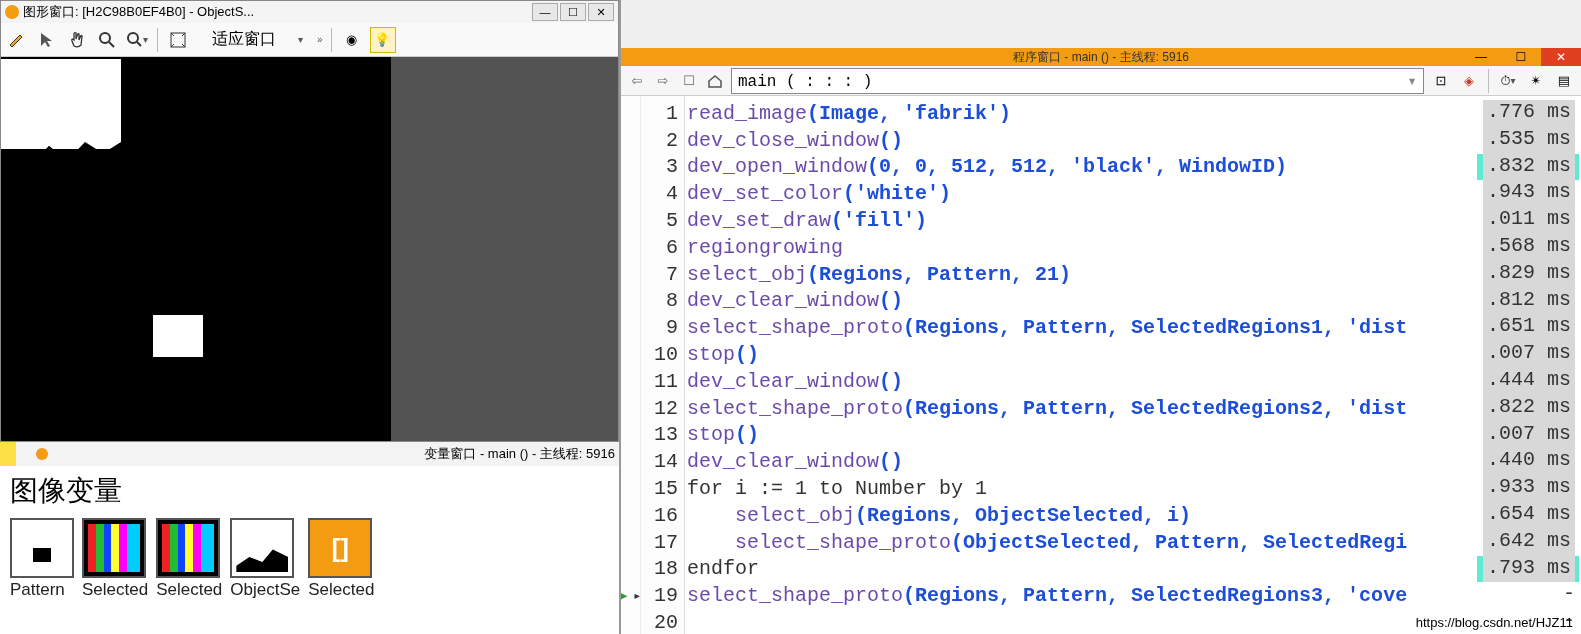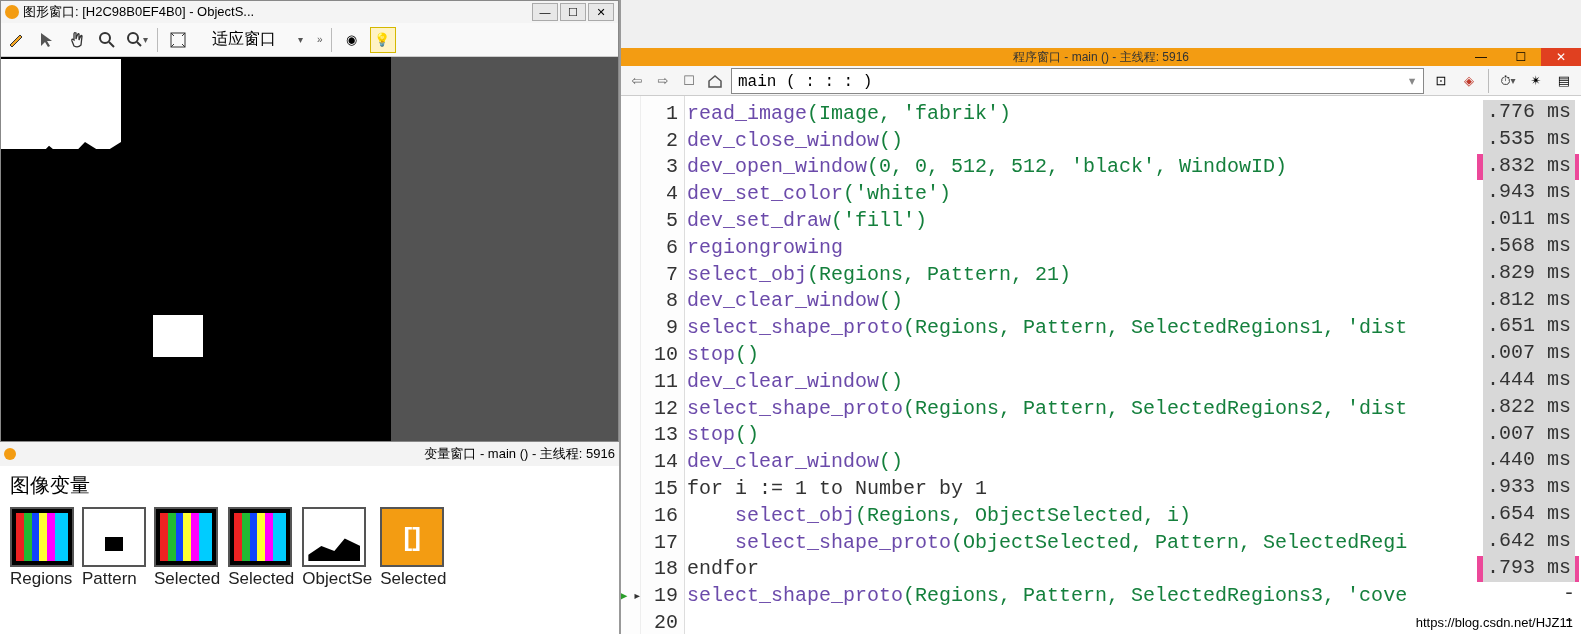--- a/index.html
+++ b/index.html
@@ -15,22 +15,22 @@
 .fit-label { font-size: 16px; margin: 0 16px; }
 .dropdown-arrow { font-size: 10px; color: #555; }
 .sep { width: 1px; height: 24px; background: #bbb; margin: 0 2px; }
 .bulb { background: #fff3c4; border:1px solid #d4b800; width:26px;height:26px;display:flex;align-items:center;justify-content:center;}
 .gfx-canvas { background: #000; height: 384px; width: 390px; position: relative; margin: 0; }
 .gfx-row { display: flex; background: #535353; }
 .gfx-pad { flex:1; background: #535353; }
 .shape1 { position: absolute; top: 2px; left: 0; width: 120px; height: 90px; background: #fff; }
 .shape1b { position: absolute; top: 85px; left: 0; width: 120px; height: 75px; background: #000; clip-path: polygon(0 25%, 10% 15%, 25% 30%, 40% 5%, 55% 25%, 70% 0%, 85% 15%, 100% 0%, 100% 100%, 0 100%);}
 .shape2 { position: absolute; top: 258px; left: 152px; width: 50px; height: 42px; background: #fff; }
-.var-title { background: #f3f3f3; height: 24px; display: flex; align-items: center; padding: 0 4px; gap:4px; font-size: 13px; width: 619px;}
-.var-label { font-size: 20px; padding: 6px 10px 2px; background: #fff; }
+.var-title { background: #f3f3f3; height: 24px; display: flex; align-items: center; padding: 0 20px; gap:4px; font-size: 13px; width: 619px; margin-left: 16px;}
+.var-label { font-size: 28px; padding: 6px 10px 2px; background: #fff; }
 .thumbs { display: flex; gap: 8px; padding: 6px 10px; background: #fff; flex-wrap: wrap; }
 .thumb { display: flex; flex-direction: column; align-items: flex-start; gap: 2px; }
 .thumb-img { width: 64px; height: 60px; border: 2px solid #555; background: #000; position: relative; overflow:hidden; }
 .thumb-caption { font-size: 17px; color: #222; }
 .thumb-img.gray { background: linear-gradient(45deg, #555, #999); }
 .thumb-img.colors { background: #000; }
 .thumb-img.colors::before { content:""; position:absolute; inset:4px; background: linear-gradient(90deg, #e22 0 15%, #2b3 15% 30%, #14f 30% 45%, #ff3 45% 60%, #f0f 60% 75%, #0cf 75% 100%); }
 .thumb-img.white { background: #fff; }
 .thumb-img.white::after { content:""; position:absolute; left:35%; top:50%; width:18px;height:14px;background:#000;}
 .thumb-img.sel { background:#fff; }
@@ -51,26 +51,26 @@
 .code-area { flex:1; display:flex; background:#fff; overflow:hidden;}
 .gutter { width:44px; text-align:right; padding:4px 6px 0 0; font-family:'Courier New',monospace; font-size:20px; color:#333; background:#fdfdfd; border-right:1px solid #ddd;}
 .gutter .ln { height:26.8px; display:flex; align-items:center; justify-content:flex-end;}
 .gutter .cur { position:relative;}
 .gutter .cur::before { content:"▶"; color:#2a9d2a; position:absolute; left:-22px; font-size:14px;}
 .gutter .cur::after { content:"▸"; color:#333; position:absolute; left:-8px; font-size:14px;}
 .gutter-arrows { width:20px; background:#fdfdfd; border-right:1px solid #eee;}
 .code-lines { flex:1; font-family:'Courier New',monospace; font-size:20px; padding:4px 0 0 2px; overflow:hidden; white-space:nowrap;}
 .code-lines .line { height:26.8px; display:flex; align-items:center;}
 .op { color:#6b4aaa; }
-.paren, .plain { color:#15803d; }
+.paren, .plain { color:#1d4ed8;font-weight:bold; }
 .kw { color:#333; }
 .timing { width:104px; font-family:'Courier New',monospace; font-size:20px; padding:4px 2px 0 0; color:#333;}
 .timing .t { height:26.8px; display:flex; justify-content:flex-end; padding-right:4px;}
 .timing .t span.num { background:#d8d8d8; padding:0 4px;}
-.timing .t.hl { background:#ec4899;}
+.timing .t.hl { background:#5eead4;}
 svg { display:block;}
 .watermark { position:absolute; bottom:4px; right:8px; color:#000000; font-size:13px; z-index:5;}
 </style>
 </head>
 <body>
 
 <div class="left-panel">
   <div class="gfx-window">
     <div class="gfx-title">
       <span class="icon"></span>
@@ -133,24 +133,20 @@
       <div class="gfx-pad"></div>
     </div>
   </div>
   <div class="var-title">
     <span class="icon" style="width:12px;height:12px;background:#f39c12;border-radius:50%;display:inline-block;"></span>
     <span style="margin-left:auto;">变量窗口 - main () - 主线程: 5916</span>
   </div>
   <div class="bottom-area">
     <div class="var-label">图像变量</div>
     <div class="thumbs">
-      <div class="thumb">
-          <div class="thumb-img colors"></div>
-          <div class="thumb-caption">Regions</div>
-        </div>
       <div class="thumb">
           <div class="thumb-img white"></div>
           <div class="thumb-caption">Pattern</div>
         </div>
       <div class="thumb">
           <div class="thumb-img colors"></div>
           <div class="thumb-caption">Selected</div>
         </div>
       <div class="thumb">
           <div class="thumb-img colors"></div>

